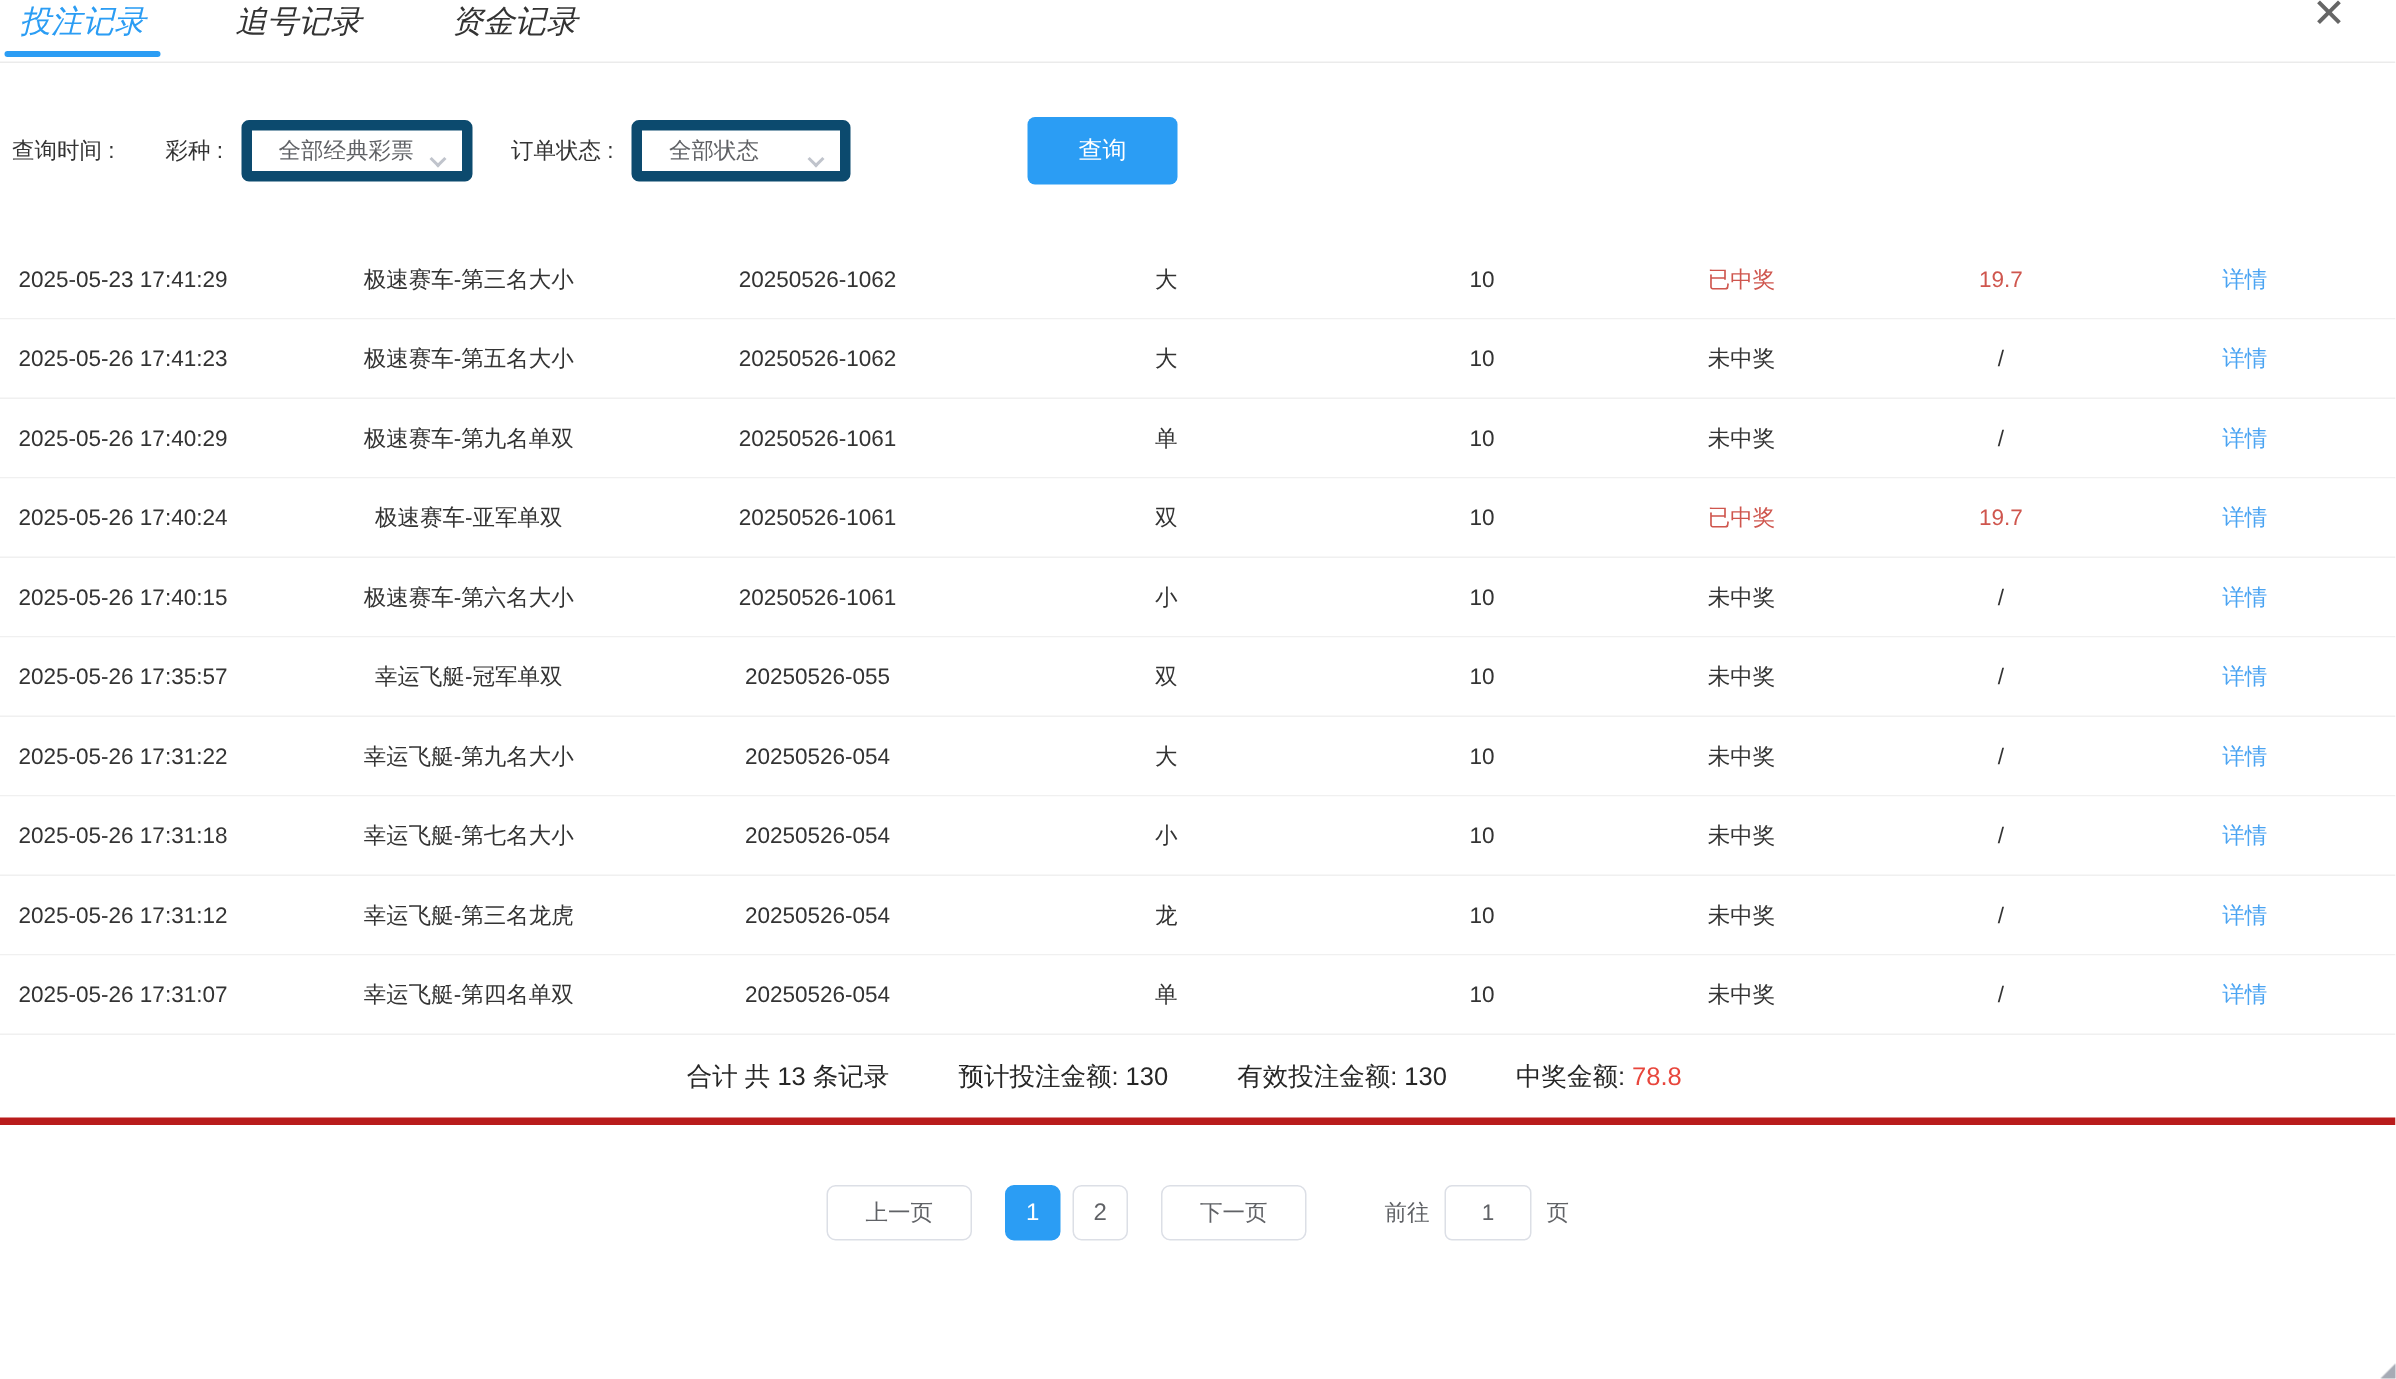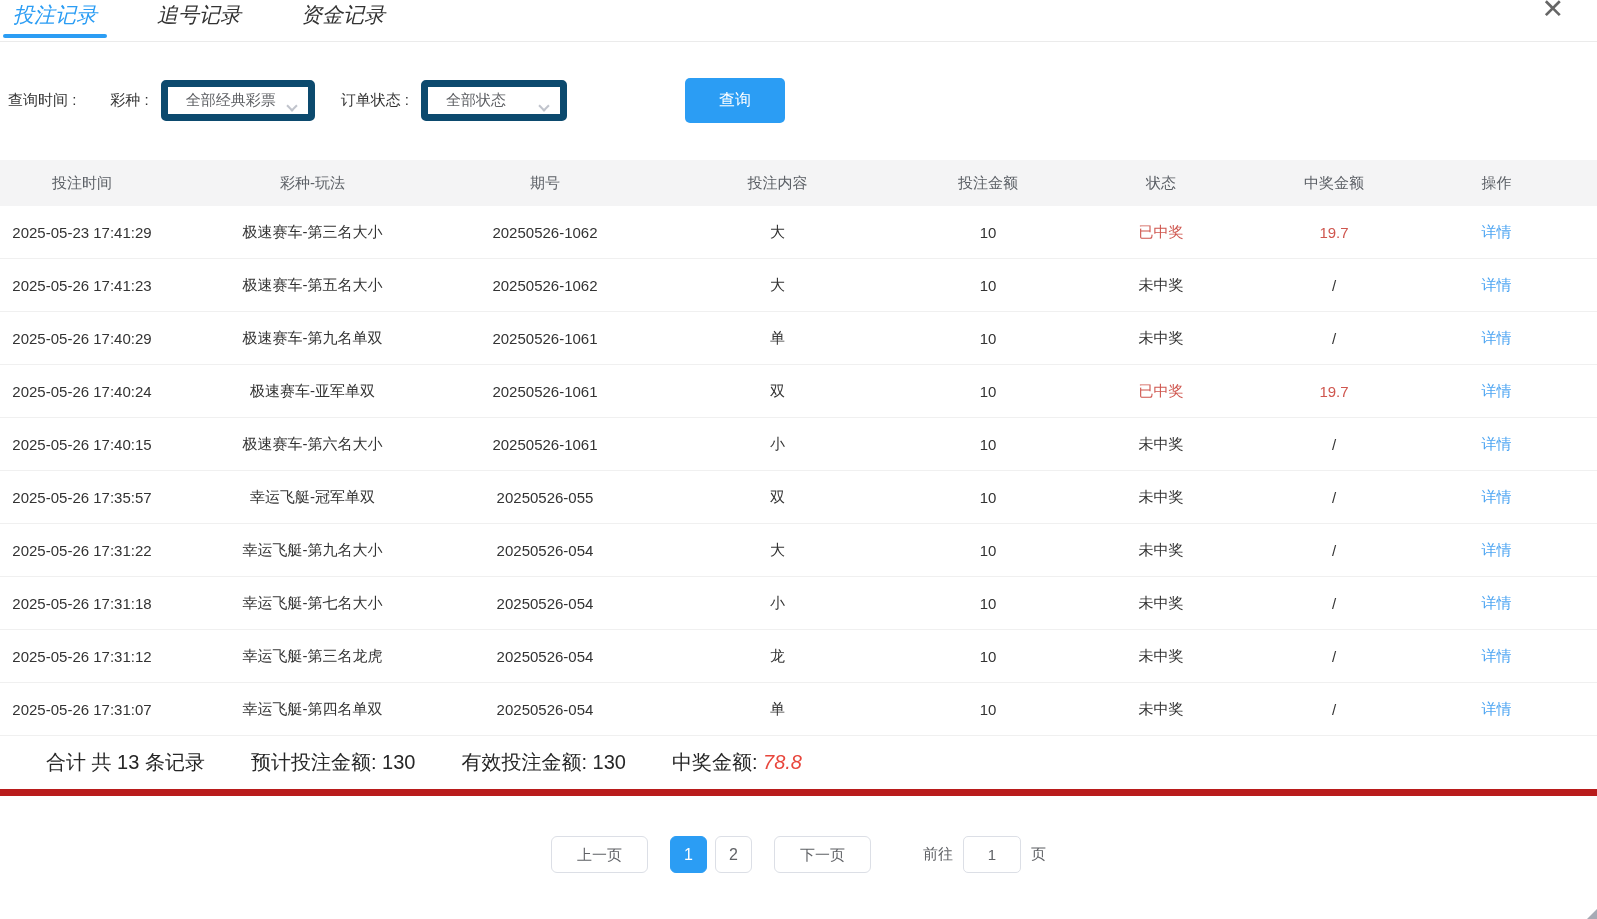--- a/index.html
+++ b/index.html
@@ -44,24 +44,24 @@
   .tr { display:grid; grid-template-columns:164px 297px 168px 297px 124px 222px 124px auto;
     align-items:center; }
   .thead { background:#f4f4f5; height:46px; }
   .thead .cell { font-size:15px; color:#5c6066; }
   .cell { text-align:center; font-size:15px; color:#333; overflow:hidden; white-space:nowrap; }
   .row { height:53px; border-bottom:1px solid #f0f0f0; background:#fff; }
   .status.won, .prize.won { color:var(--danger,#cf564e); }
   .detail-link { color:var(--link,#4ba4f2); cursor:pointer; font-size:15px; }
 
   
-  .summary { display:flex; justify-content:flex-start; align-items:center; height:60px;
-    padding-right:64px; border-bottom:7px solid #b91c1c; font-size:20px; color:#262626; }
+  .summary { display:flex; justify-content:center; align-items:center; height:60px;
+    padding-right:64px; border-bottom:5px solid #b91c1c; font-size:17px; color:#262626; }
   .summary .item { margin-left:46px; white-space:nowrap; }
-  .summary .red { color:var(--danger-bright,#e8463c);font-style:italic; }
+  .summary .red { color:var(--danger-bright,#e8463c); }
 
   
   .pagination { display:flex; justify-content:center; align-items:flex-start; margin-top:40px; }
   .pg-btn { height:37px; line-height:35px; padding:0 25px; border:1px solid #dcdfe6;
     border-radius:6px; background:#fff; color:#606266; font-size:15px; cursor:pointer;
     font-family:inherit; }
   .pg-num { width:37px; height:37px; line-height:35px; text-align:center; margin:0 4px;
     border:1px solid #dcdfe6; border-radius:6px; background:#fff; color:#606266;
     font-size:16px; cursor:pointer; }
   .pg-num.active { background:var(--accent,#2b9df4); border-color:var(--accent,#2b9df4);
@@ -107,30 +107,20 @@
   <span class="flabel sel-label" style="margin-left:26px;">订单状态 :</span>
   <div class="select narrow">
     <span>全部状态</span>
     <span class="chevron"></span>
   </div>
 
   <button class="search-btn">查询</button>
 </div>
 
 <div class="table">
-  <div class="tr thead" id="table-head">
-      <div class="cell">投注时间</div>
-      <div class="cell">彩种-玩法</div>
-      <div class="cell">期号</div>
-      <div class="cell">投注内容</div>
-      <div class="cell">投注金额</div>
-      <div class="cell">状态</div>
-      <div class="cell">中奖金额</div>
-      <div class="cell">操作</div>
-    </div>
   <div id="table-body">
       <div class="tr row">
         <div class="cell time">2025-05-23 17:41:29</div>
         <div class="cell game">极速赛车-第三名大小</div>
         <div class="cell issue">20250526-1062</div>
         <div class="cell content">大</div>
         <div class="cell amount">10</div>
         <div class="cell status won">已中奖</div>
         <div class="cell prize won">19.7</div>
         <div class="cell"><span class="detail-link">详情</span></div>

